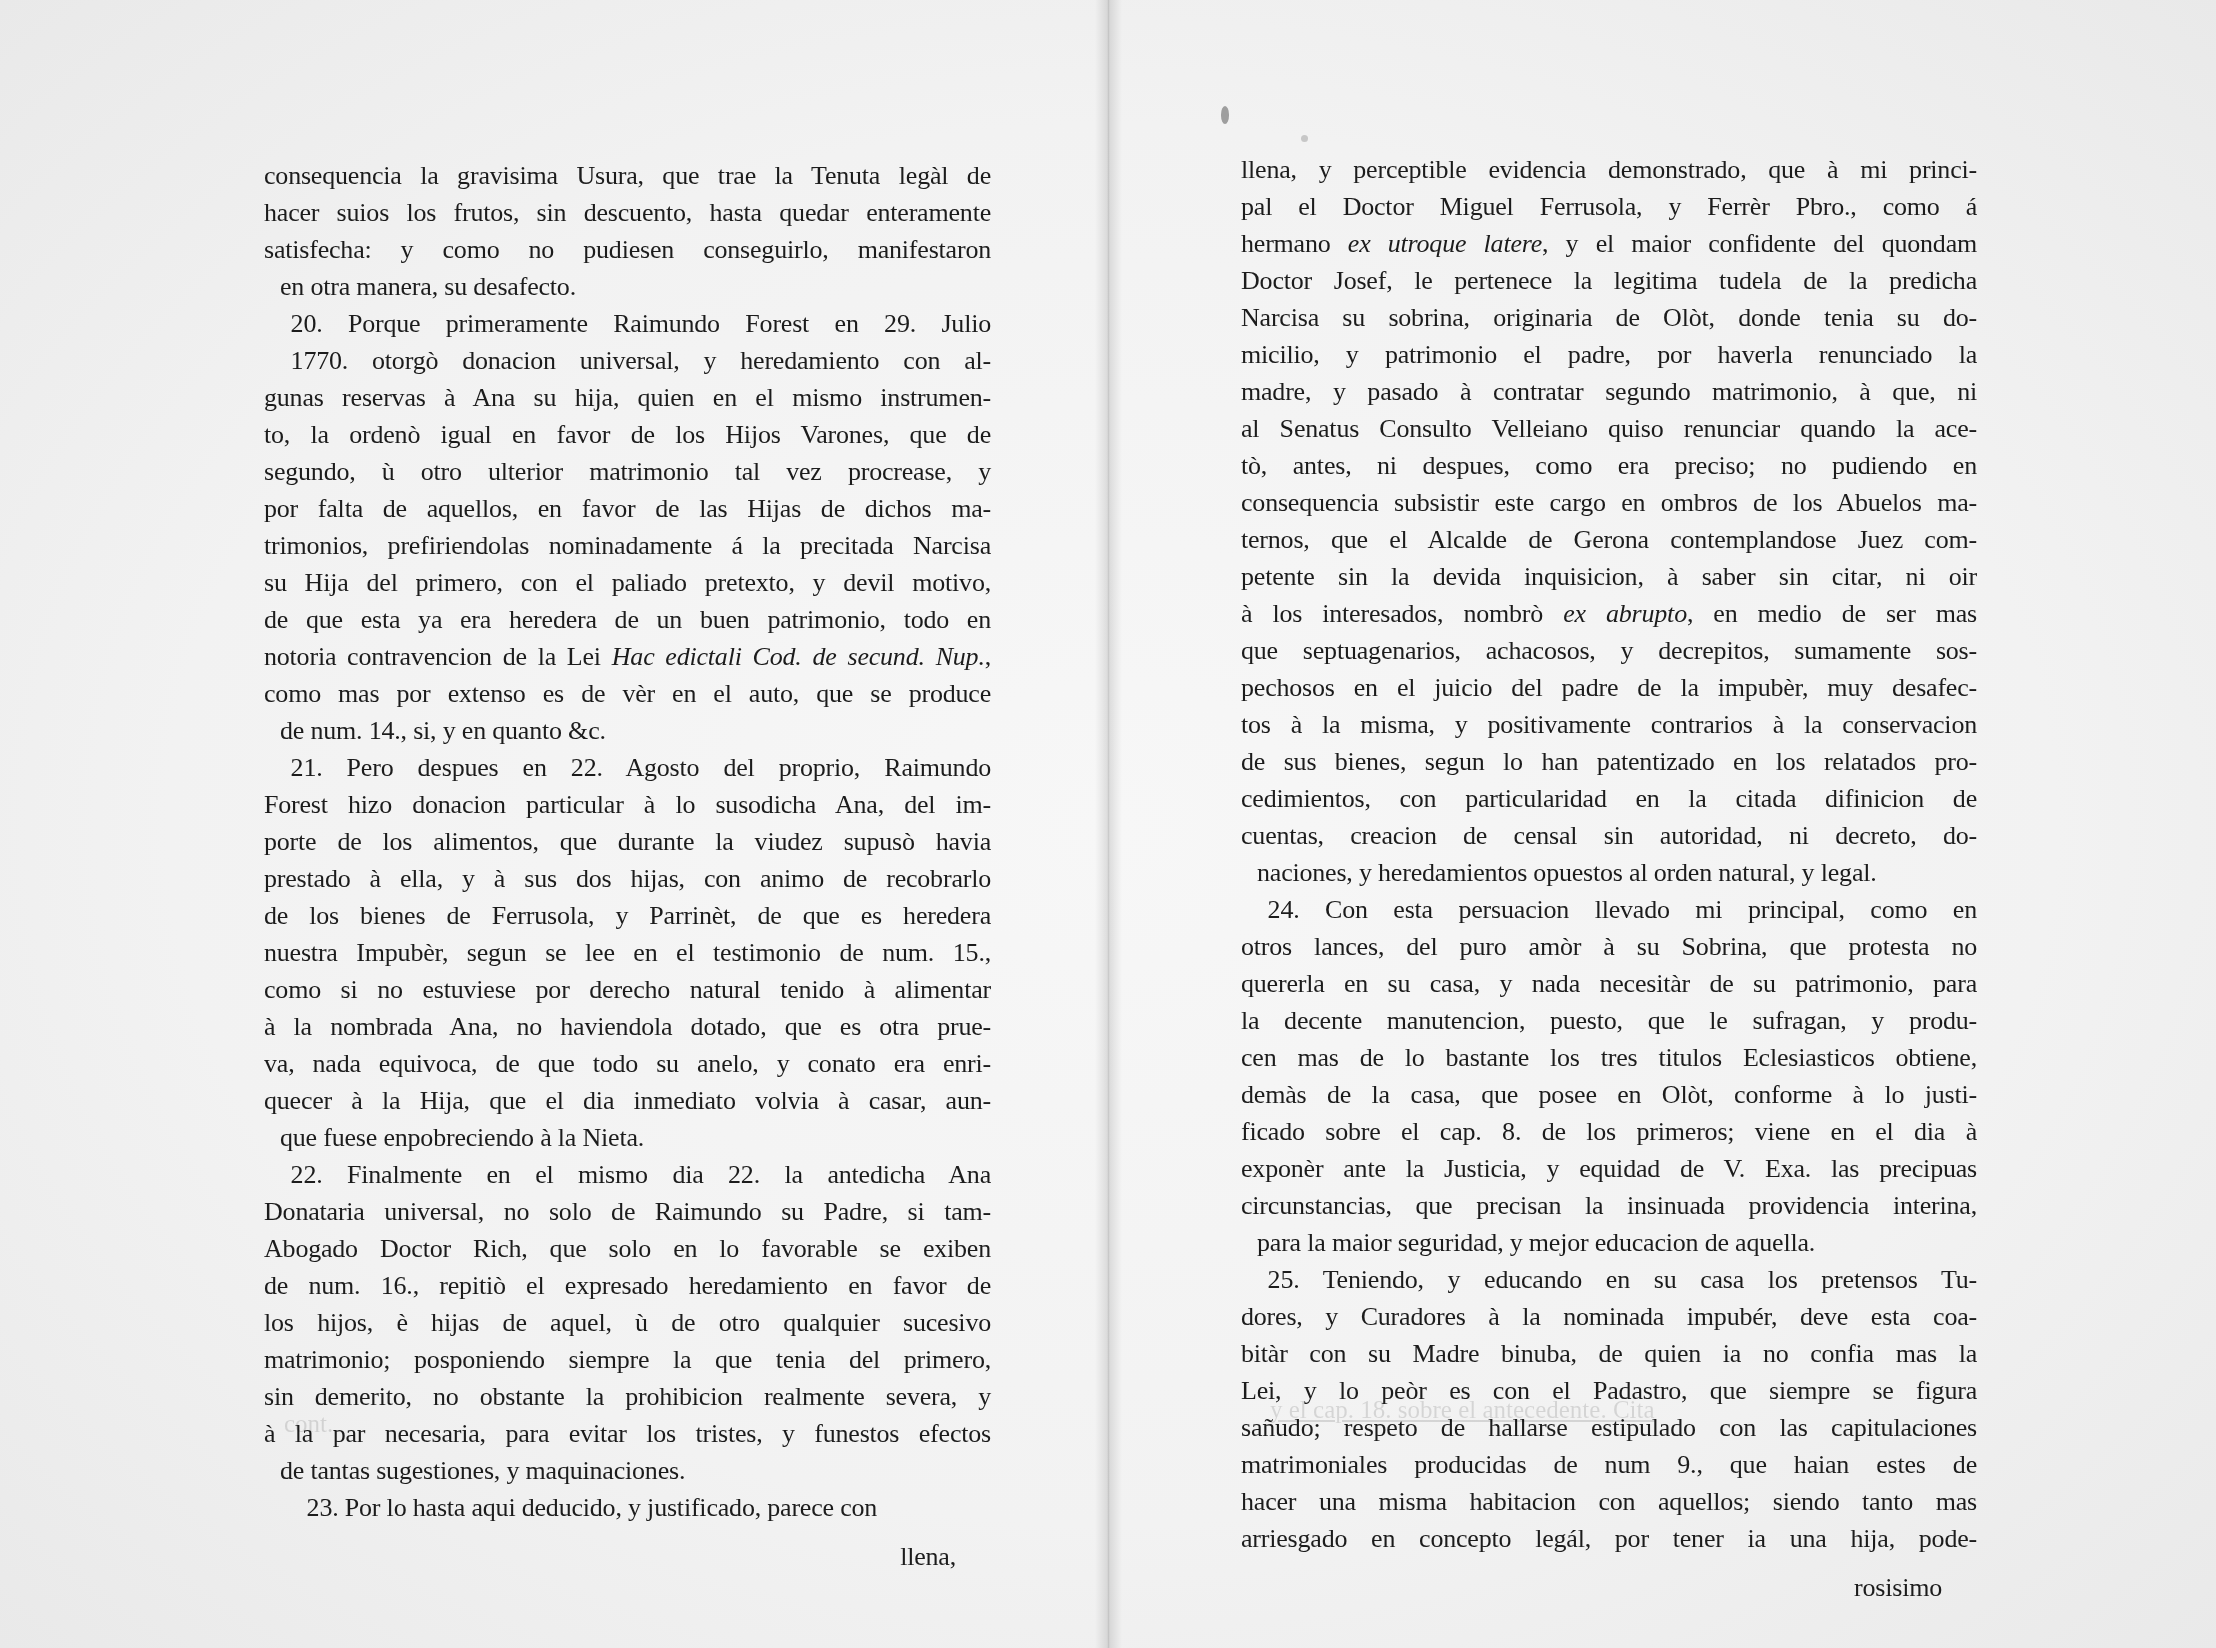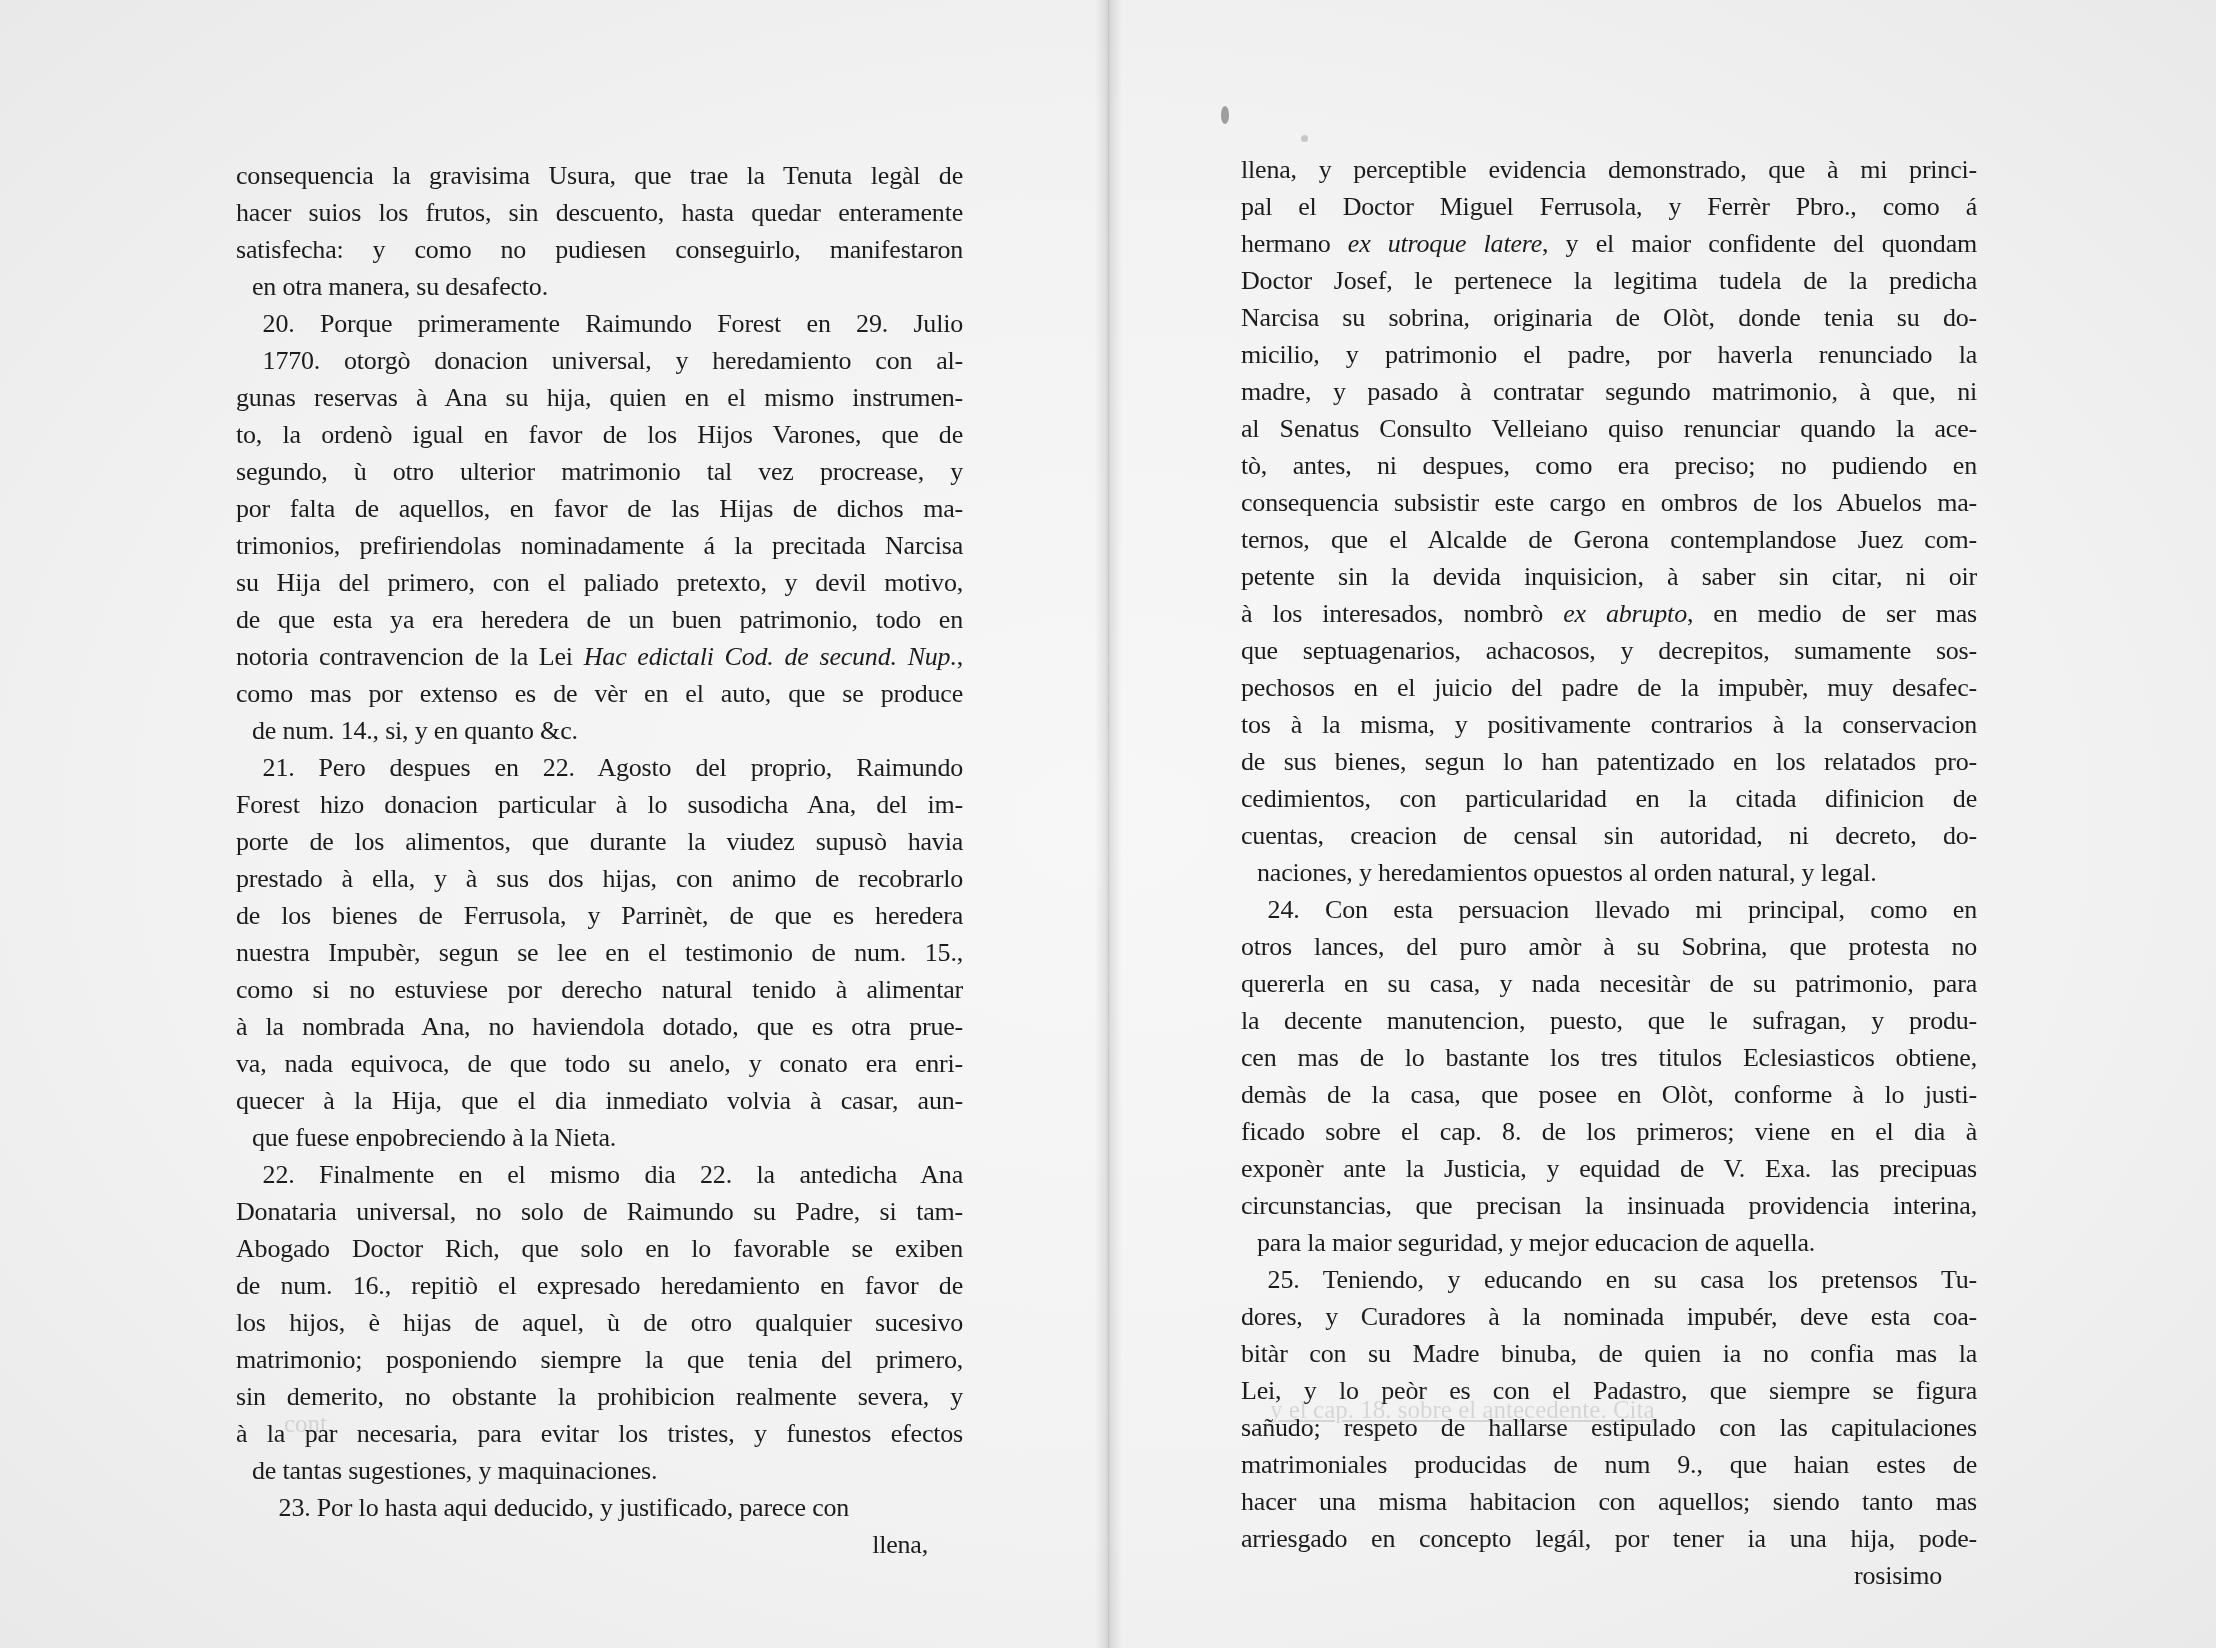--- a/index.html
+++ b/index.html
@@ -22,30 +22,30 @@
       position: absolute; left: 1095px; top: 0; width: 26.6px; height: 1649px;
       background: linear-gradient(90deg, rgba(0,0,0,0) 0%, rgba(0,0,0,0.10) 45%, rgba(0,0,0,0.18) 50%, rgba(0,0,0,0.10) 55%, rgba(0,0,0,0) 100%);
     }
     .textblock {
       position: absolute;
       color: #1c1c1c;
       font-size: 26px;
       line-height: 37px;
       letter-spacing: -0.2px;
     }
-    .left .textblock { left: 236px; top: 157px; width: 727px; }
+    .left .textblock { left: 264px; top: 157px; width: 727px; }
     .right .textblock { left: 133px; top: 151px; width: 736px; }
     .line {
       display: block; white-space: nowrap;
       text-align: justify; text-align-last: justify;
     }
     .line.last { text-align-last: left; margin-left: 16px; }
     .line.indent { padding-left: 26.6px; }
     .catchword {
-      display: block; text-align: right; padding-right: 35px;
+      display: block; text-align: right; padding-right: 35px; margin-top: 12px;
     }
     .bleed {
       position: absolute; color: rgba(0,0,0,0.12); font-size: 25px;
     }
     .spot {
       position: absolute; border-radius: 50%; background: rgba(90,90,90,0.55);
     }
     em { font-style: italic; }
   </style>
 </head>

